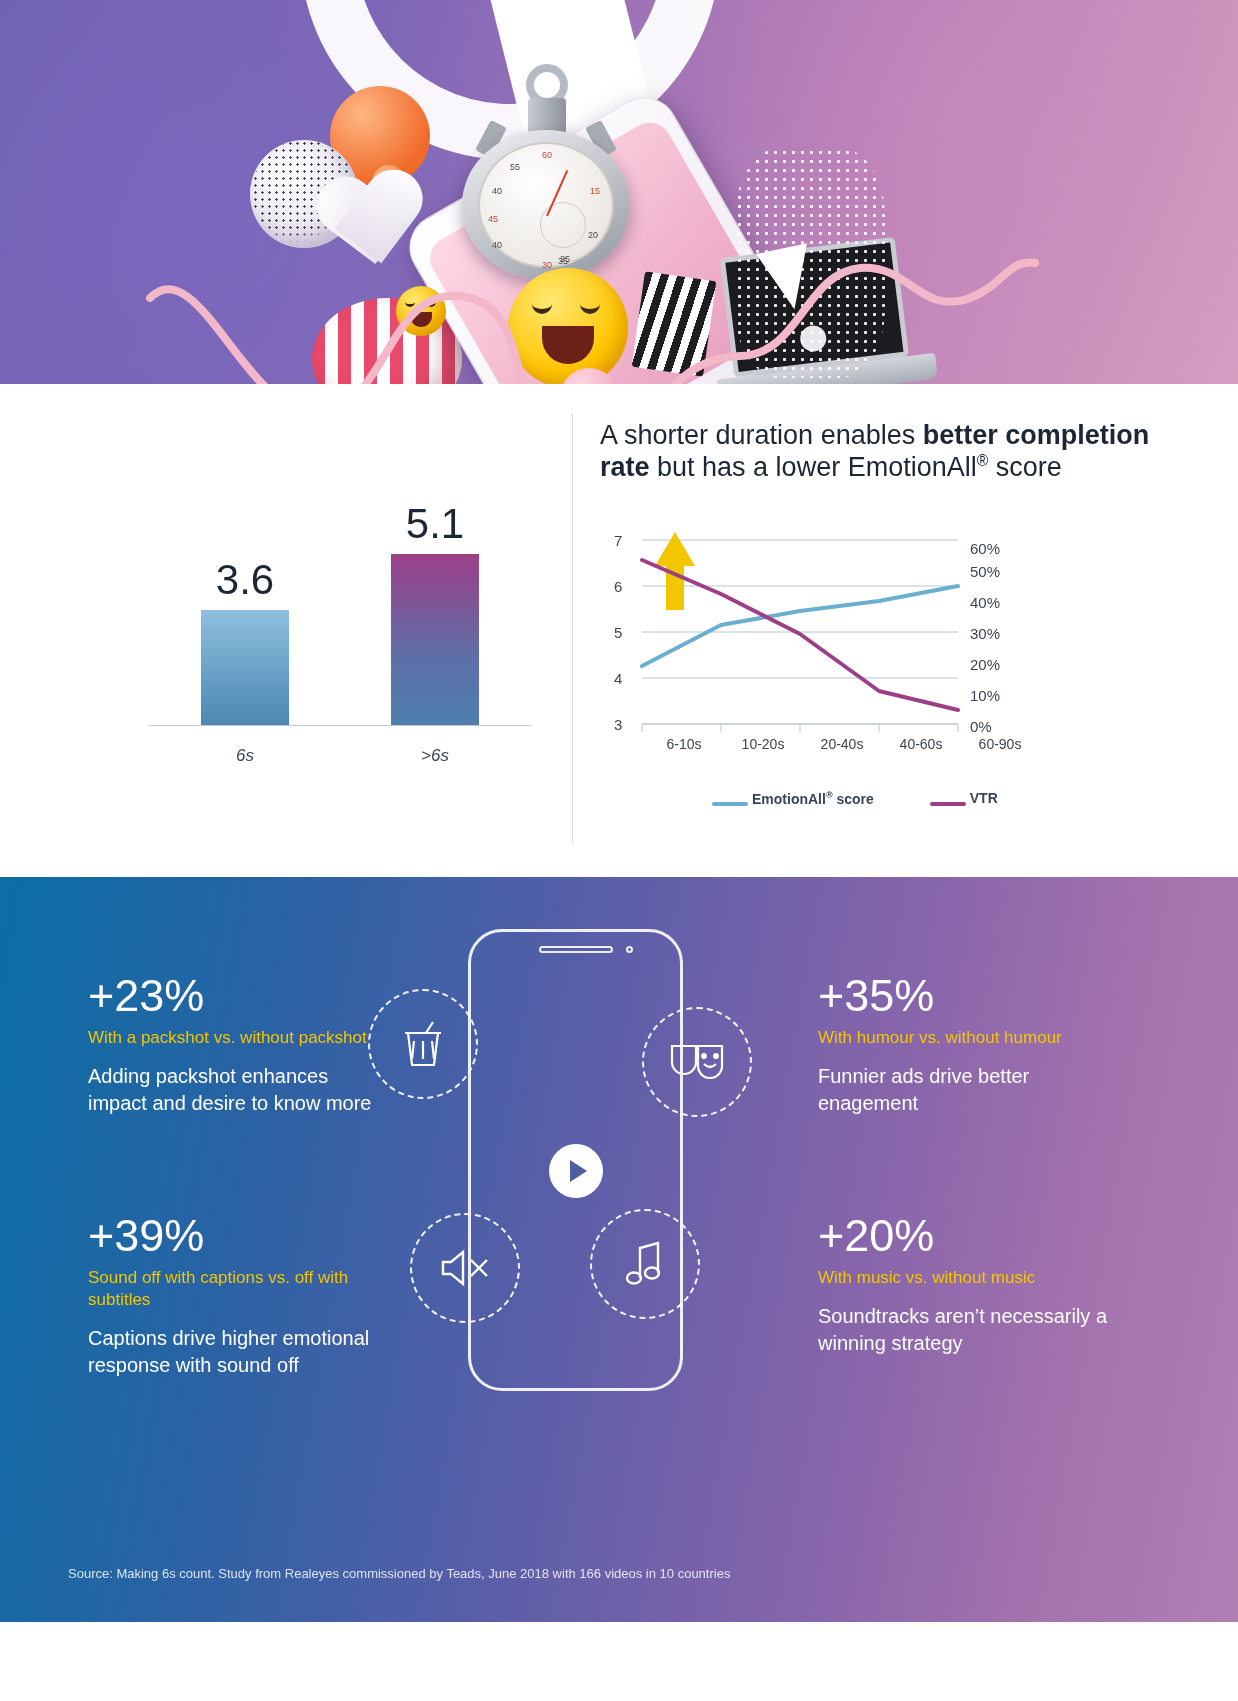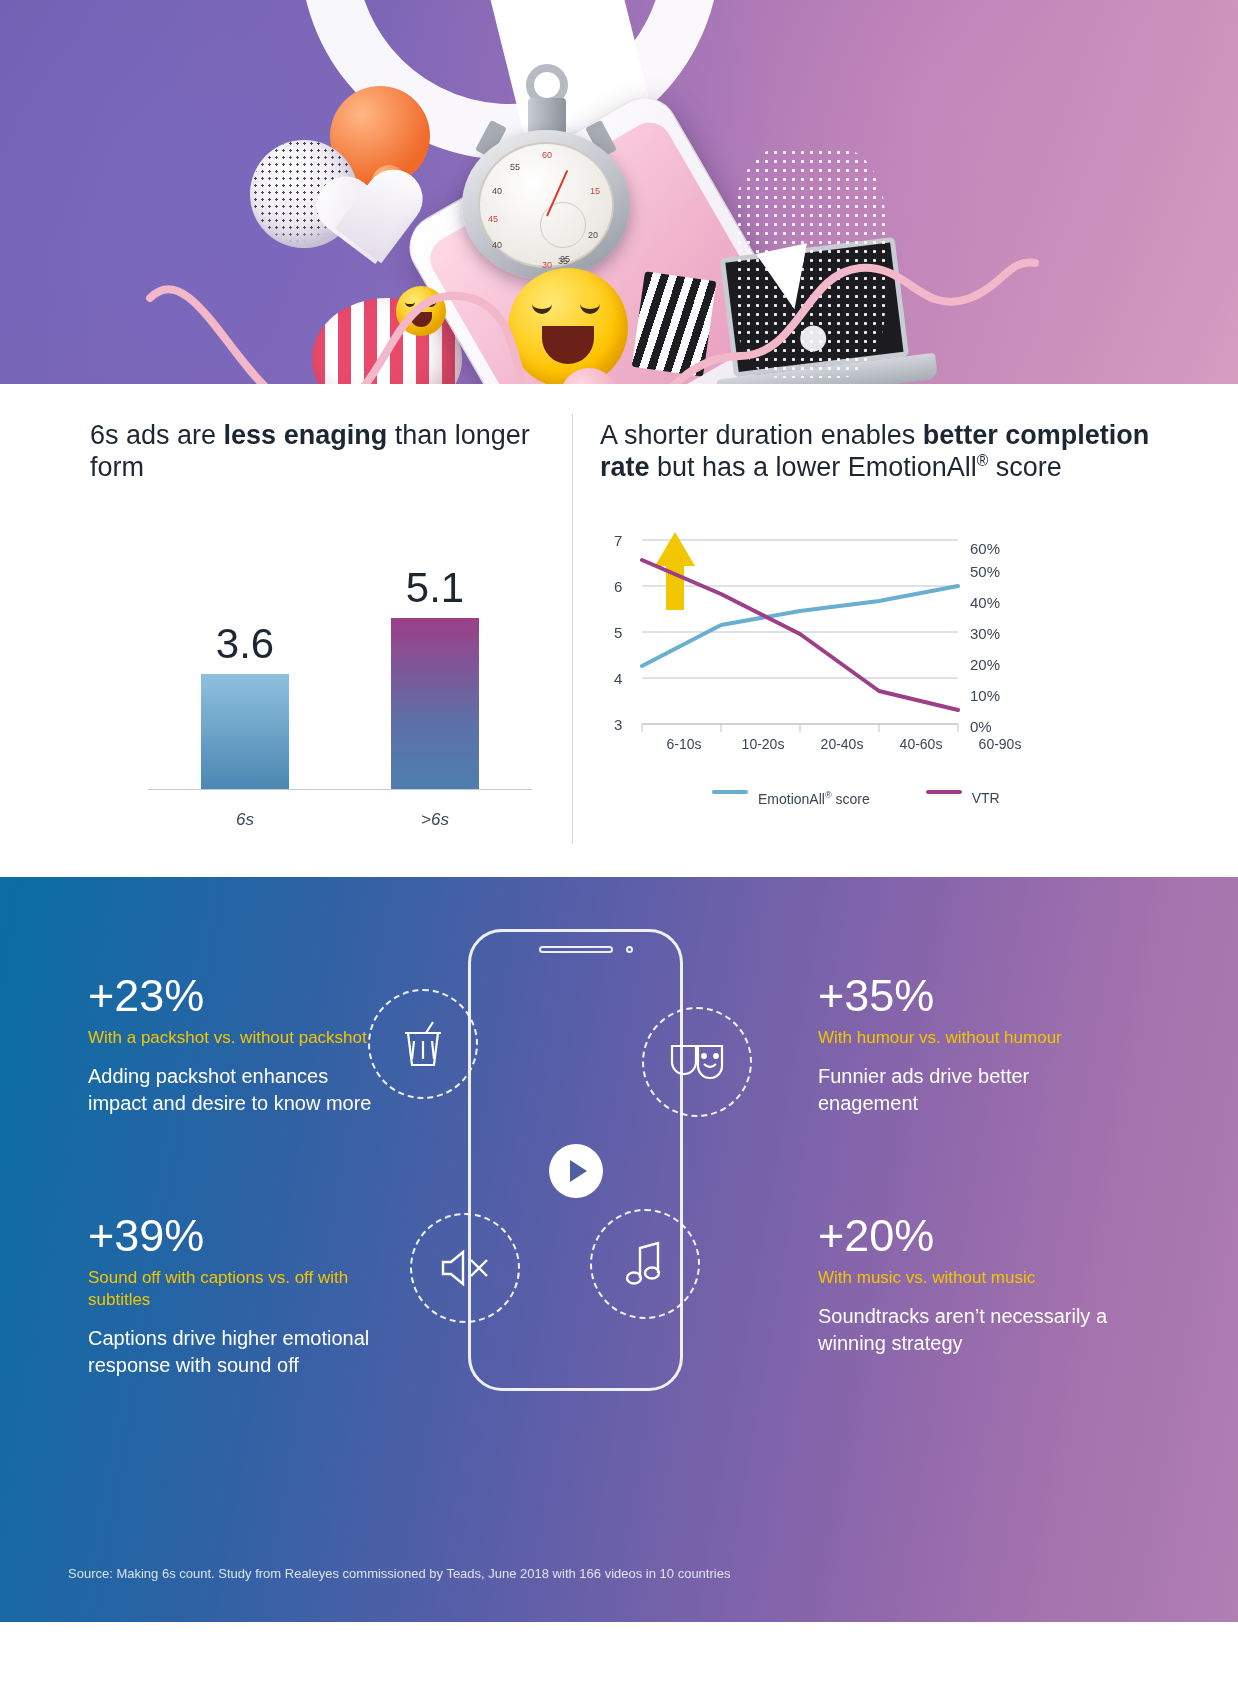--- a/index.html
+++ b/index.html
@@ -185,21 +185,21 @@
   .baraxis { position:absolute; left:58px; bottom:48px; width:384px; height:1px; background:#c9c9ce; }
   .barlabels { position:absolute; left:60px; bottom:8px; width:380px; display:flex;font-style:italic; }
   .barlabels span { width:50%; text-align:center; font-size:17px; color:#3b4655; }
 
   
   .linechart { position:relative; margin-top: 38px; width: 610px; height: 300px; }
   .lc-svg { position:absolute; left:0; top:0; }
   .lc-ylab, .lc-y2lab { position:absolute; font-size:15px; color:#3b4655; }
   .lc-xlab { position:absolute; font-size:14px; color:#3b4655; text-align:center; }
   .legend { position:absolute; left:112px; top:268px; display:flex; gap:56px; align-items:center; font-size:14px; color:#3b4655; }
-  .legend .item { display:flex; align-items:flex-start; gap:10px; }
+  .legend .item { display:flex; align-items:flex-end; gap:4px;font-weight:bold; }
   .legend .swatch { width:36px; height:4px; border-radius:2px; display:inline-block; }
 
   
   .bottom {
     position:relative; width:1238px; height:745px;
     background: linear-gradient(100deg,#0a6ea4 0%, #2b62a4 22%, #5a5ea8 45%, #8765ab 68%, #a472ad 85%, #b17fb4 100%);
     overflow:hidden;
   }
   .stat { position:absolute; width:300px; }
   .stat .pct { font-size:45px; color:#ffffff; font-weight:400; line-height:1; }
@@ -320,23 +320,20 @@
   <div class="dot-sphere d2"></div>
 
   <svg class="squiggle" viewBox="0 0 900 220" fill="none">
     <path d="M10 60 C 60 10, 110 190, 185 175 C 250 162, 250 40, 330 60 C 400 78, 360 206, 440 205 C 520 204, 520 120, 600 118 C 660 117, 665 35, 720 30 C 770 26, 780 78, 830 60 C 862 48, 870 20, 895 25" stroke="#f2b7c9" stroke-width="8" stroke-linecap="round"></path>
   </svg>
 </div>
 
 <div class="mid">
 
   <div class="mid-left">
-    <div class="sec-title">
-      <span>6s ads are </span><b>less enaging</b><span> than longer form</span>
-    </div>
 
     <div class="barchart">
       <div class="bars">
         <div class="barcol">
           <span class="barval">3.6</span>
           <div class="bar a"></div>
         </div>
         <div class="barcol">
           <span class="barval">5.1</span>
           <div class="bar b"></div>

